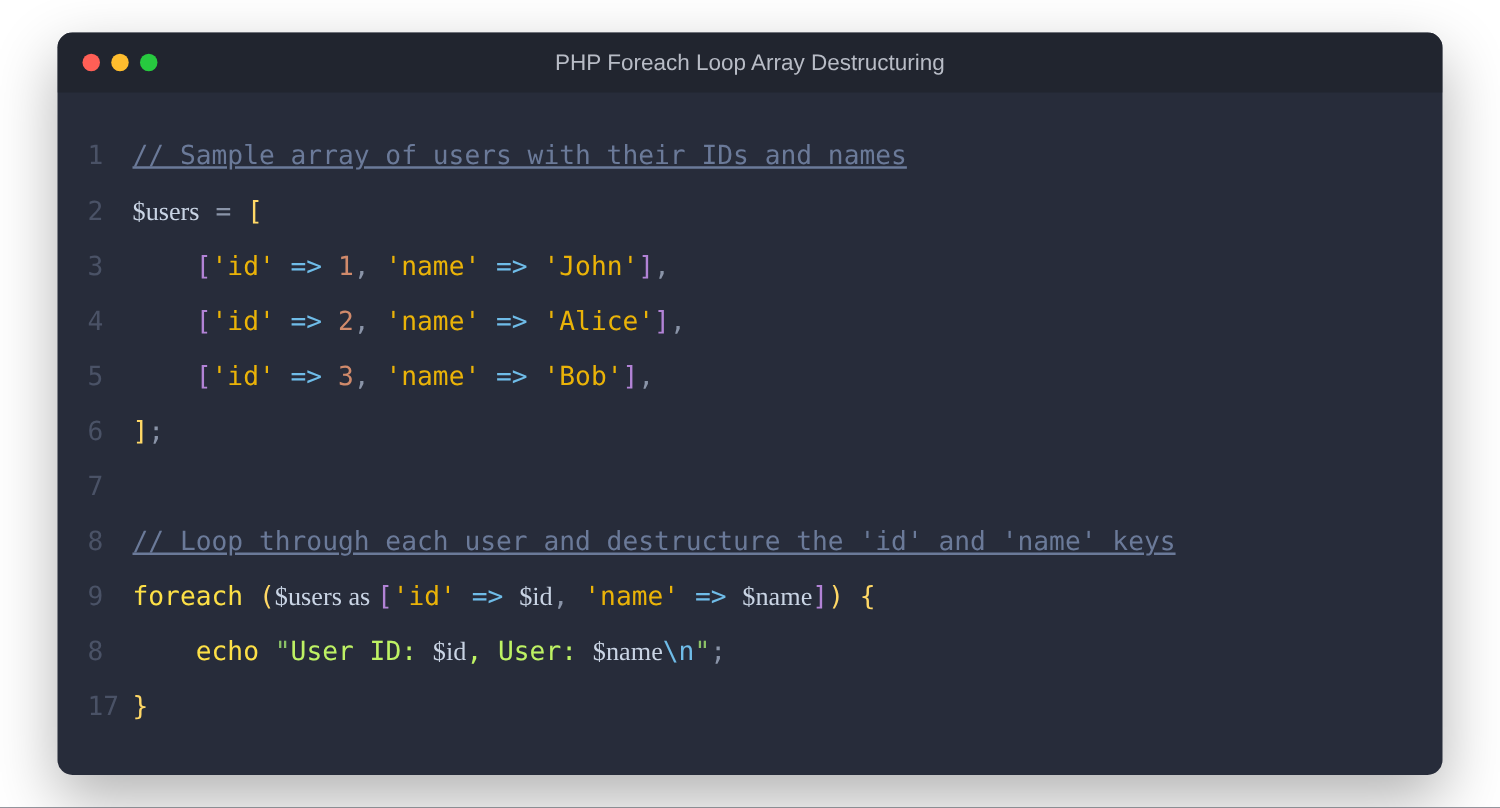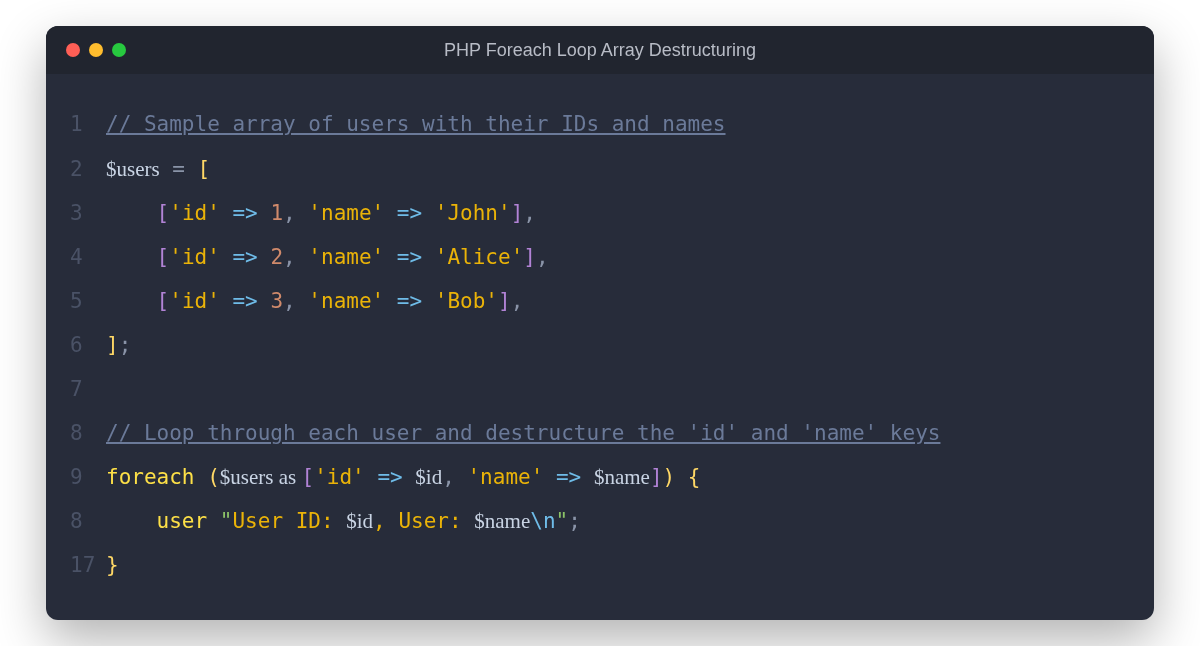--- a/index.html
+++ b/index.html
@@ -72,21 +72,21 @@
     .comment { color: #6b7a99; text-decoration: underline; }
     .variable { color: #c9d4e4; font-family: Liberation Serif, serif; }
     .punct { color: #8a94a8; }
     .bracket-yellow { color: #ffd866; }
     .bracket-purple { color: #b283d6; }
     .arrow { color: #6fbce8; }
     .number { color: #d08a6b; }
     .string { color: #eab308; }
     .keyword { color: #fde047; }
     .string-dq { color: #8cc267; }
-    .string-inner { color: #eab308; }
+    .string-inner { color: #bef264; }
     .escape { color: #6fbce8; }
   </style>
 </head>
 <body>
 
 <div class="window">
   <div class="titlebar">
     <div class="controls">
       <div class="dot red"></div>
       <div class="dot yellow"></div>
@@ -137,21 +137,21 @@
       <span class="code"><span class="comment">// Loop through each user and destructure the 'id' and 'name' keys</span></span>
     </div>
 
     <div class="line">
       <span class="gutter">9</span>
       <span class="code"><span class="keyword">foreach</span><span> </span><span class="bracket-yellow">(</span><span class="variable">$users</span><span class="variable"> as </span><span class="bracket-purple">[</span><span class="string">'id'</span><span class="arrow"> =&gt; </span><span class="variable">$id</span><span class="punct">, </span><span class="string">'name'</span><span class="arrow"> =&gt; </span><span class="variable">$name</span><span class="bracket-purple">]</span><span class="bracket-yellow">)</span><span> </span><span class="bracket-yellow">{</span></span>
     </div>
 
     <div class="line">
       <span class="gutter">8</span>
-      <span class="code"><span>    </span><span class="keyword">user</span><span> </span><span class="string-dq">"</span><span class="string-inner">User ID: </span><span class="variable">$id</span><span class="string-inner">, User: </span><span class="variable">$name</span><span class="escape">\n</span><span class="string-dq">"</span><span class="punct">;</span></span>
+      <span class="code"><span>    </span><span class="keyword">echo</span><span> </span><span class="string-dq">"</span><span class="string-inner">User ID: </span><span class="variable">$id</span><span class="string-inner">, User: </span><span class="variable">$name</span><span class="escape">\n</span><span class="string-dq">"</span><span class="punct">;</span></span>
     </div>
 
     <div class="line">
       <span class="gutter">17</span>
       <span class="code"><span class="bracket-yellow">}</span></span>
     </div>
 
   </div>
 </div>
 

